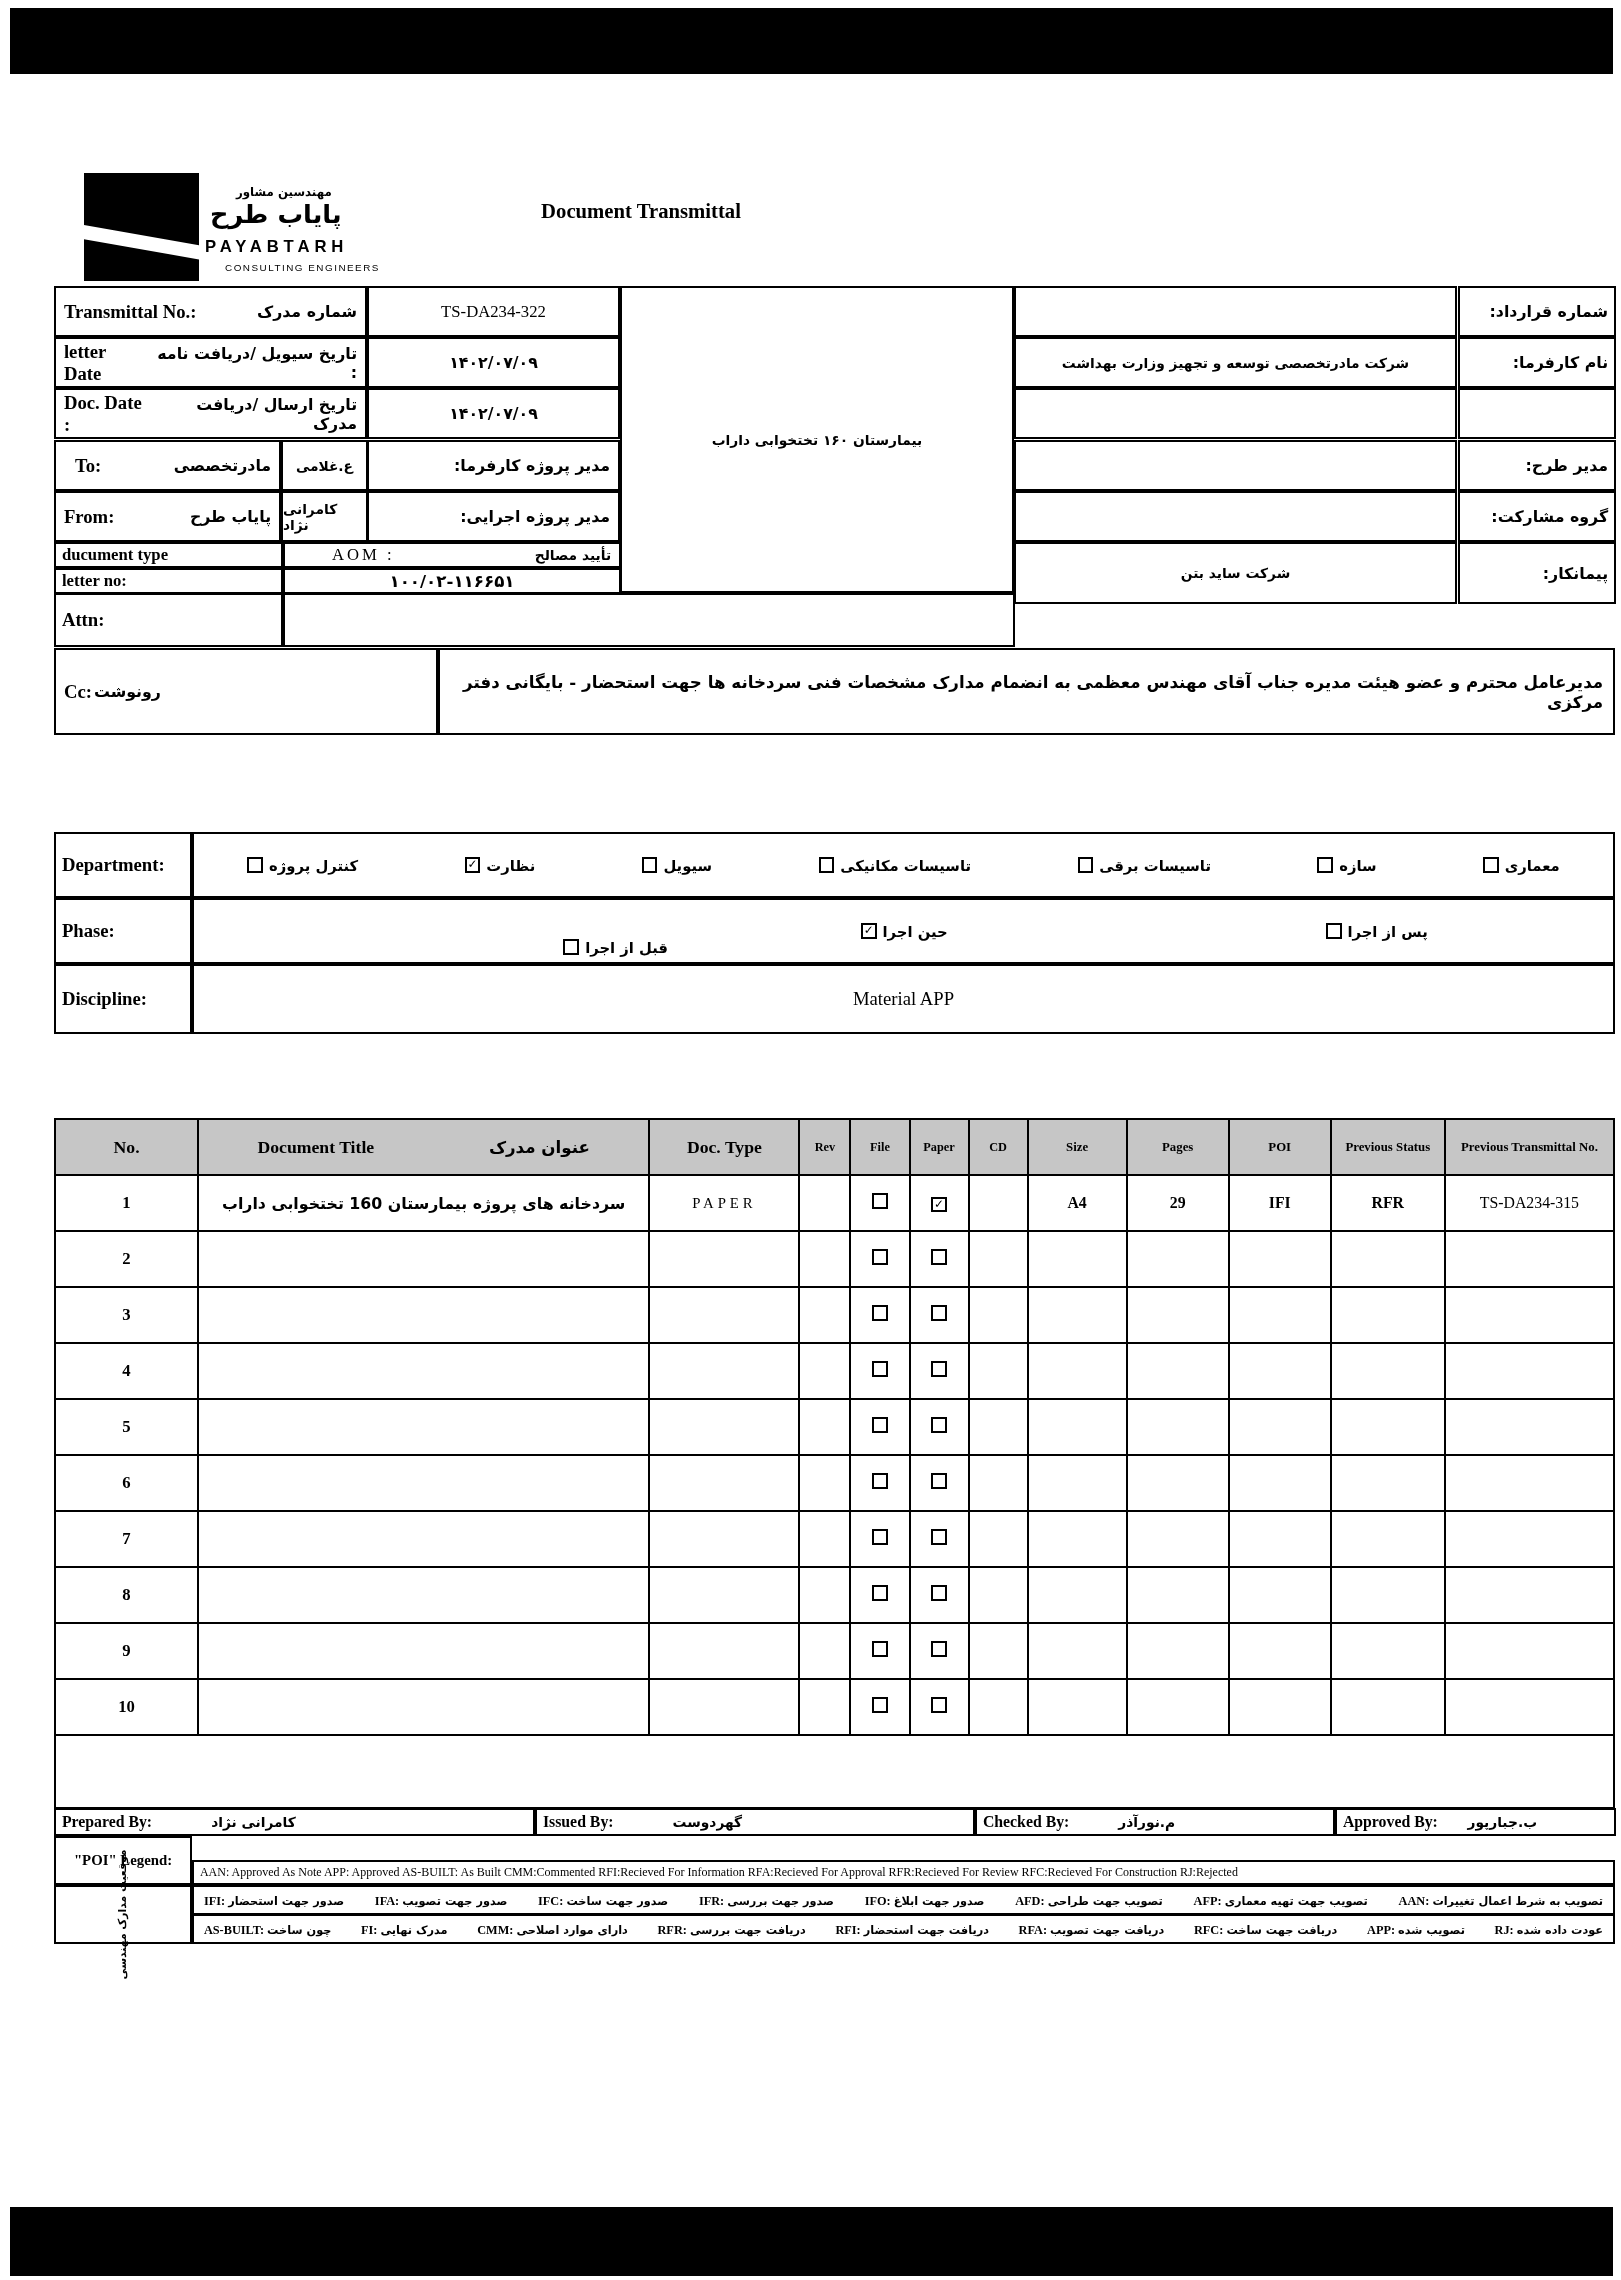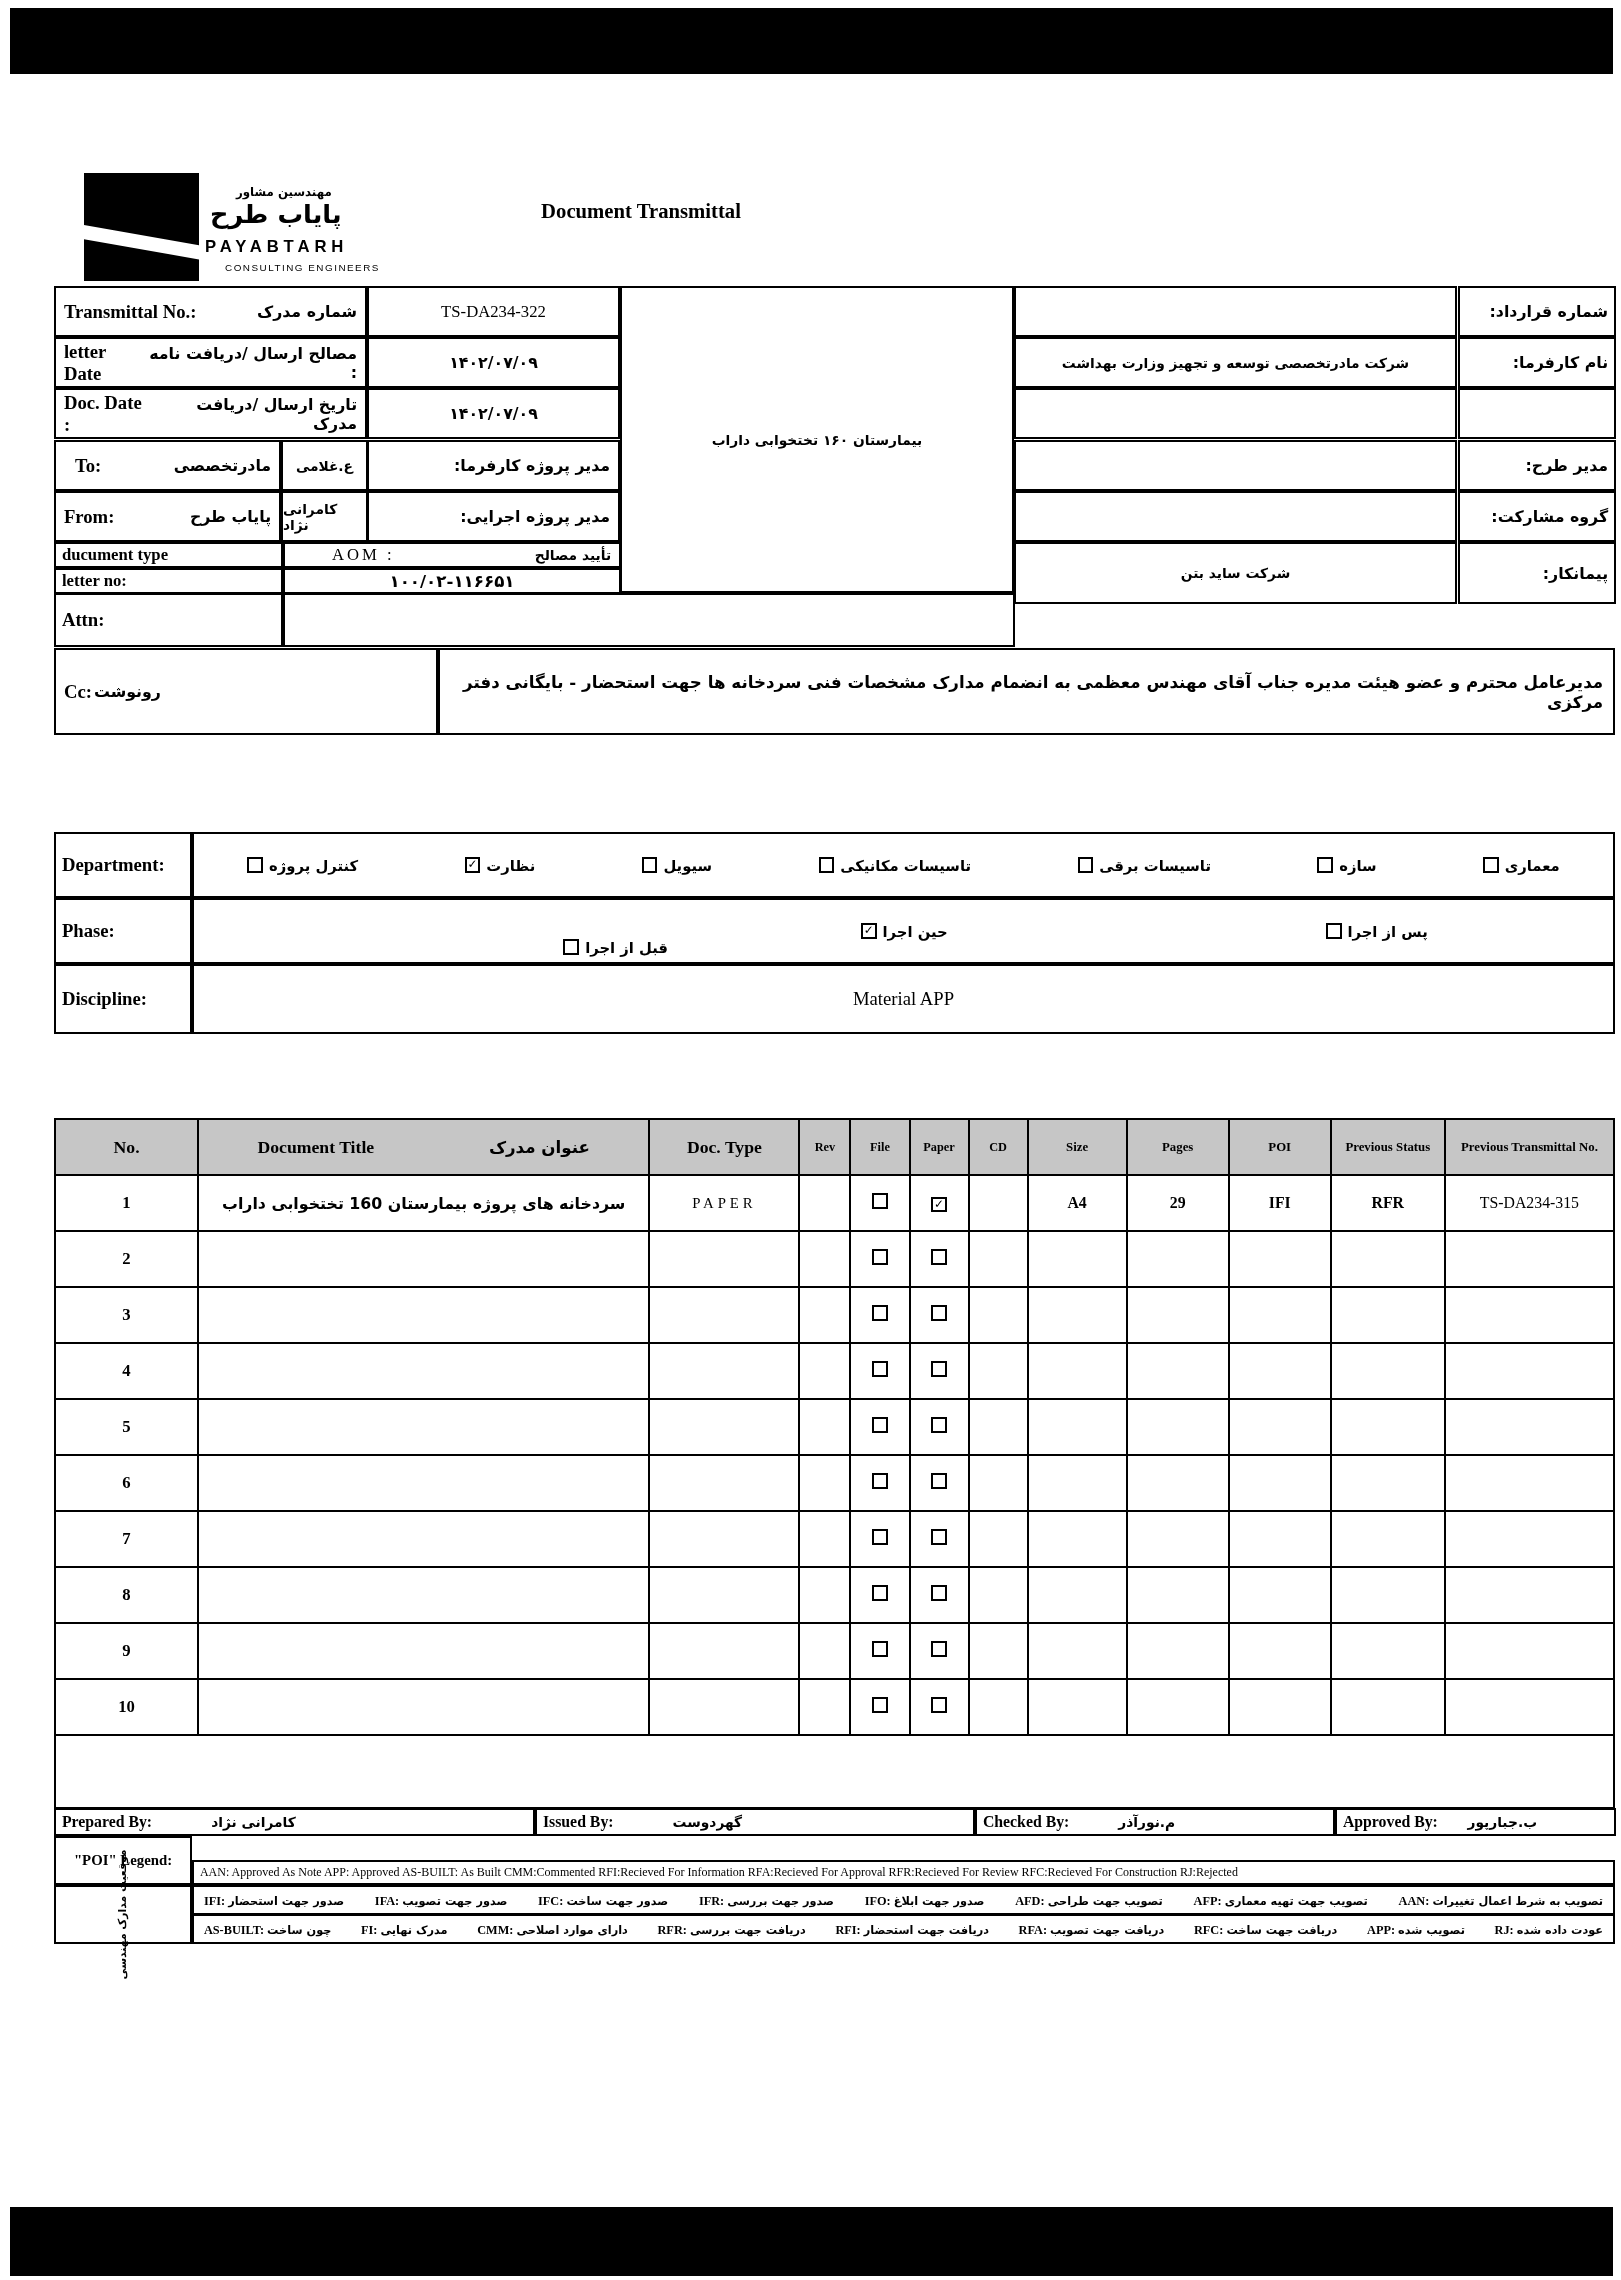--- a/index.html
+++ b/index.html
@@ -62,21 +62,21 @@
     <div class="c sb" style="left:0;top:0;width:313px;height:51px;">
       <span class="en">Transmittal No.:</span>
       <span class="fab" style="padding-left:13.8px;">شماره مدرک</span>
     </div>
     <div class="c ctr" style="left:313px;top:0;width:253px;height:51px;">
       <span class="val">TS-DA234-322</span>
     </div>
 
     <div class="c sb" style="left:0;top:51px;width:313px;height:51px;">
       <span class="en">letter Date</span>
-      <span class="fab rtl">مصالح ارسال /دریافت نامه :</span>
+      <span class="fab rtl">تاریخ سیویل /دریافت نامه :</span>
     </div>
     <div class="c ctr" style="left:313px;top:51px;width:253px;height:51px;">
       <span class="num">۱۴۰۲/۰۷/۰۹</span>
     </div>
 
     <div class="c sb" style="left:0;top:102px;width:313px;height:51px;">
       <span class="en">Doc. Date :</span>
       <span class="fab rtl">تاریخ ارسال /دریافت مدرک</span>
     </div>
     <div class="c ctr" style="left:313px;top:102px;width:253px;height:51px;">

